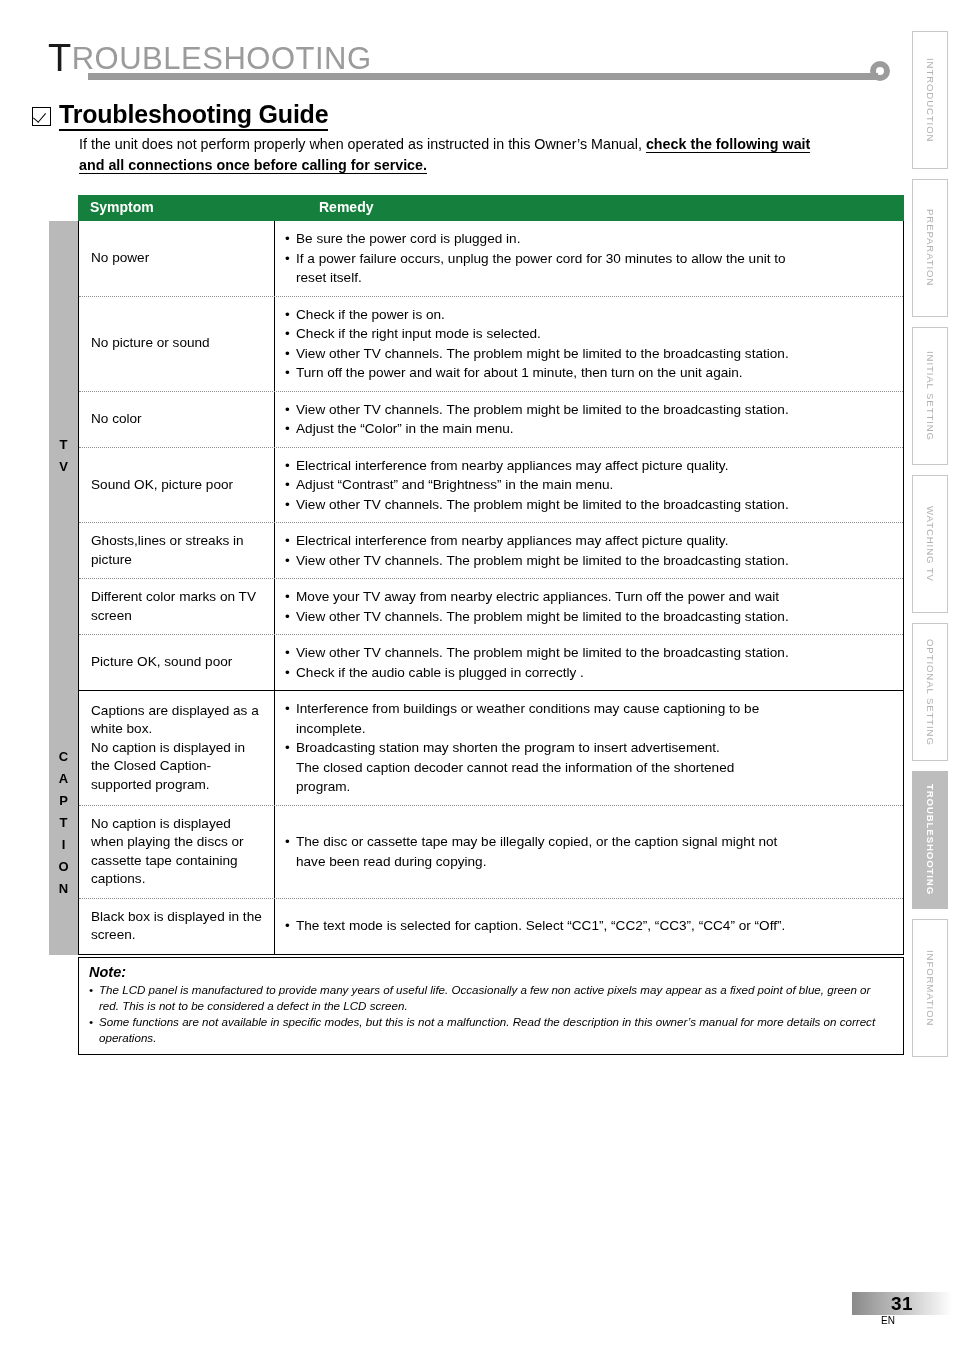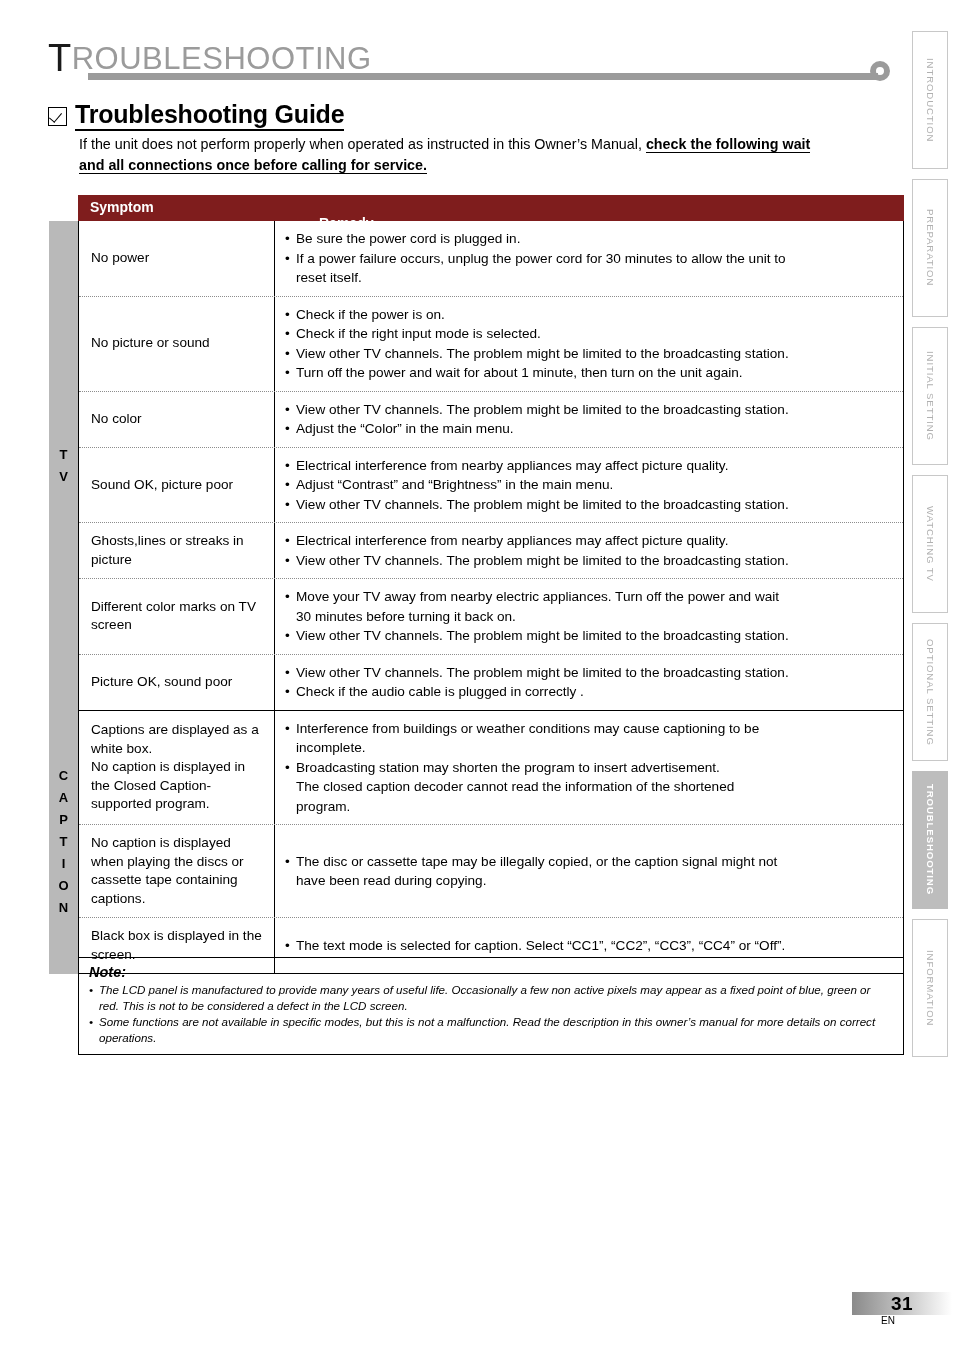--- a/index.html
+++ b/index.html
@@ -55,21 +55,21 @@
     width: 20px;
     height: 20px;
     border: 6px solid #9b9b9b;
     border-radius: 50%;
     box-sizing: border-box;
   }
 
   
   .section-title-row {
     position: absolute;
-    left: 48px;
+    left: 32px;
     top: 100px;
     display: flex;
     align-items: flex-end;
   }
   .checkbox-glyph {
     width: 19px;
     height: 19px;
     border: 1.6px solid #000;
     box-sizing: border-box;
     position: relative;
@@ -112,38 +112,38 @@
 
   
   .ts-table {
     position: absolute;
     left: 49px;
     top: 195px;
     width: 855px;
   }
   .ts-head {
     display: flex;
-    background: #7f1d1d;
+    background: #15803d;
     color: #fff;
     height: 26px;
     margin-left: 29px;
     width: 826px;
   }
   .ts-head .h-symptom {
     width: 230px;
     font-size: 14px;
     font-weight: bold;
     padding: 4px 0 0 12px;
     box-sizing: border-box;
   }
   .ts-head .h-remedy {
     flex: 1;
     font-size: 14px;
     font-weight: bold;
-    padding: 20px 0 0 11px;
+    padding: 4px 0 0 11px;
     box-sizing: border-box;
   }
 
   .ts-group {
     display: flex;
     position: relative;
   }
   .group-tab {
     width: 29px;
     flex: none;
@@ -432,21 +432,20 @@
           </div>
           <div class="ts-row">
             <div class="cell-symptom">
               <div class="sym-inner">Different color marks on TV screen</div>
             </div>
             <div class="cell-remedy">
               <div class="bullet-line">
                 <span class="bdot">•</span>
                 <span class="btxt">Move your TV away from nearby electric appliances. Turn off the power and wait</span>
               </div>
-              <div class="cont-line">30 minutes before turning it back on.</div>
               <div class="bullet-line">
                 <span class="bdot">•</span>
                 <span class="btxt">View other TV channels. The problem might be limited to the broadcasting station.</span>
               </div>
             </div>
           </div>
           <div class="ts-row">
             <div class="cell-symptom">
               <div class="sym-inner">Picture OK, sound poor</div>
             </div>

